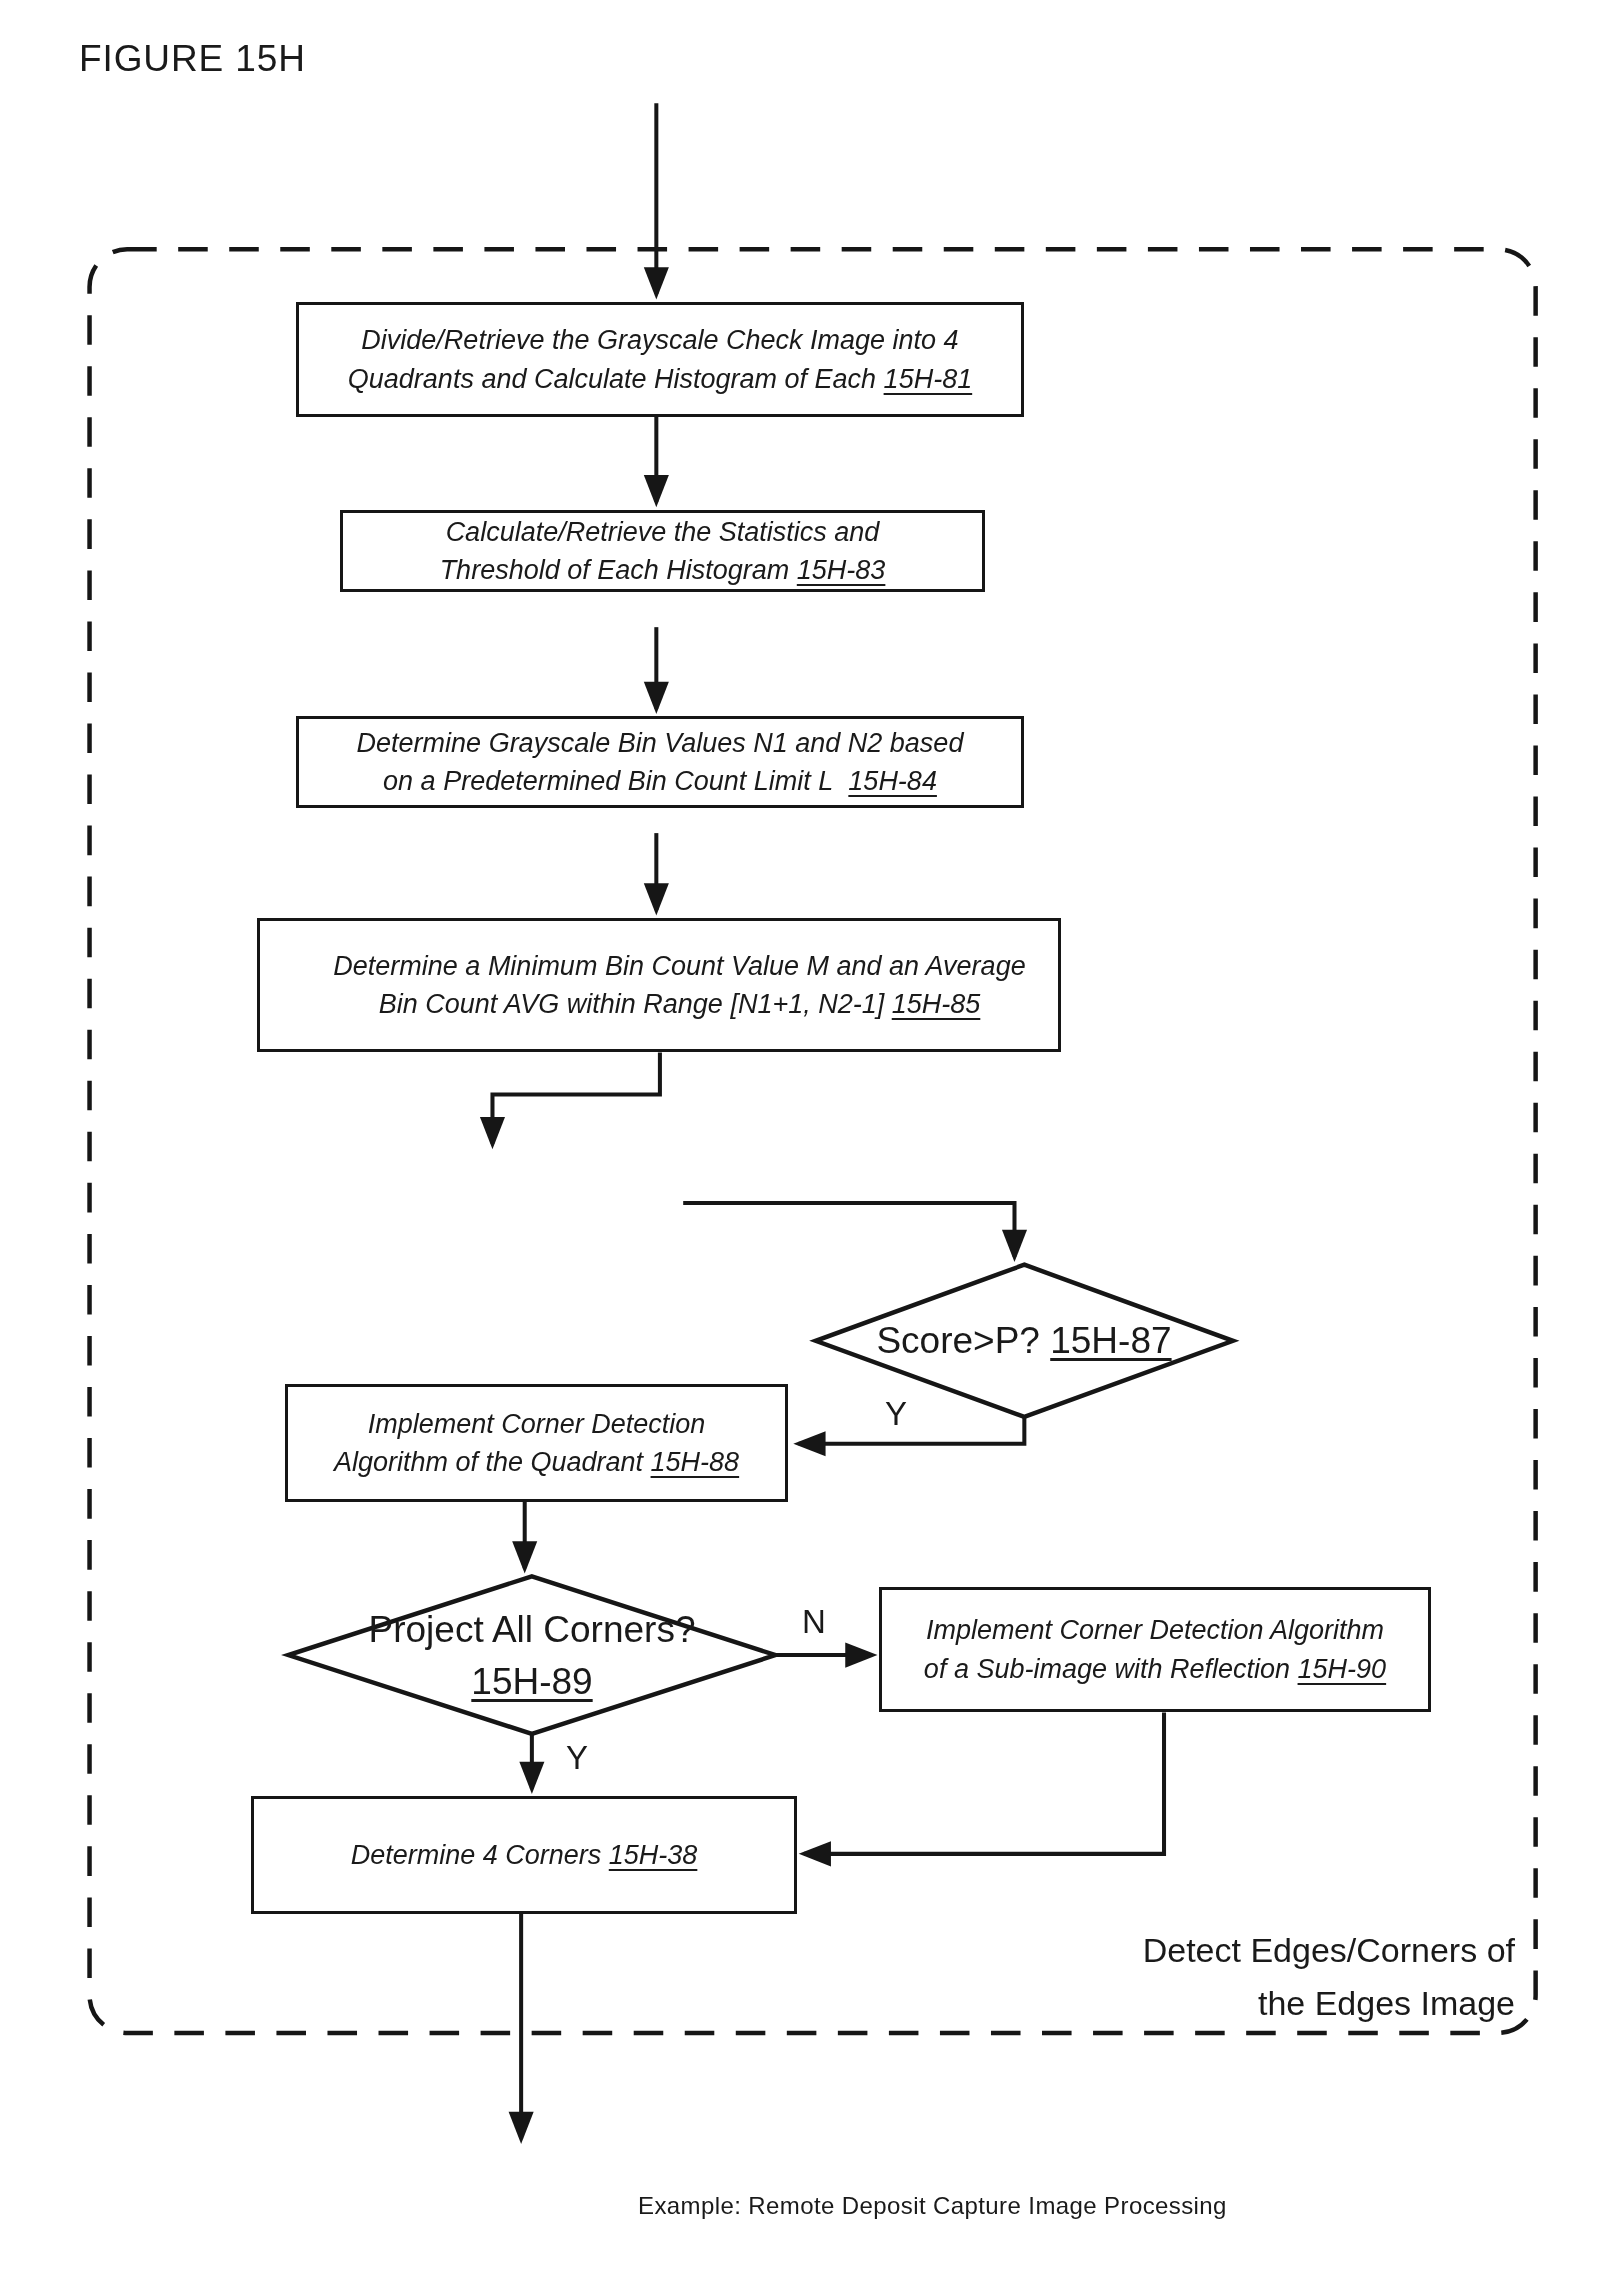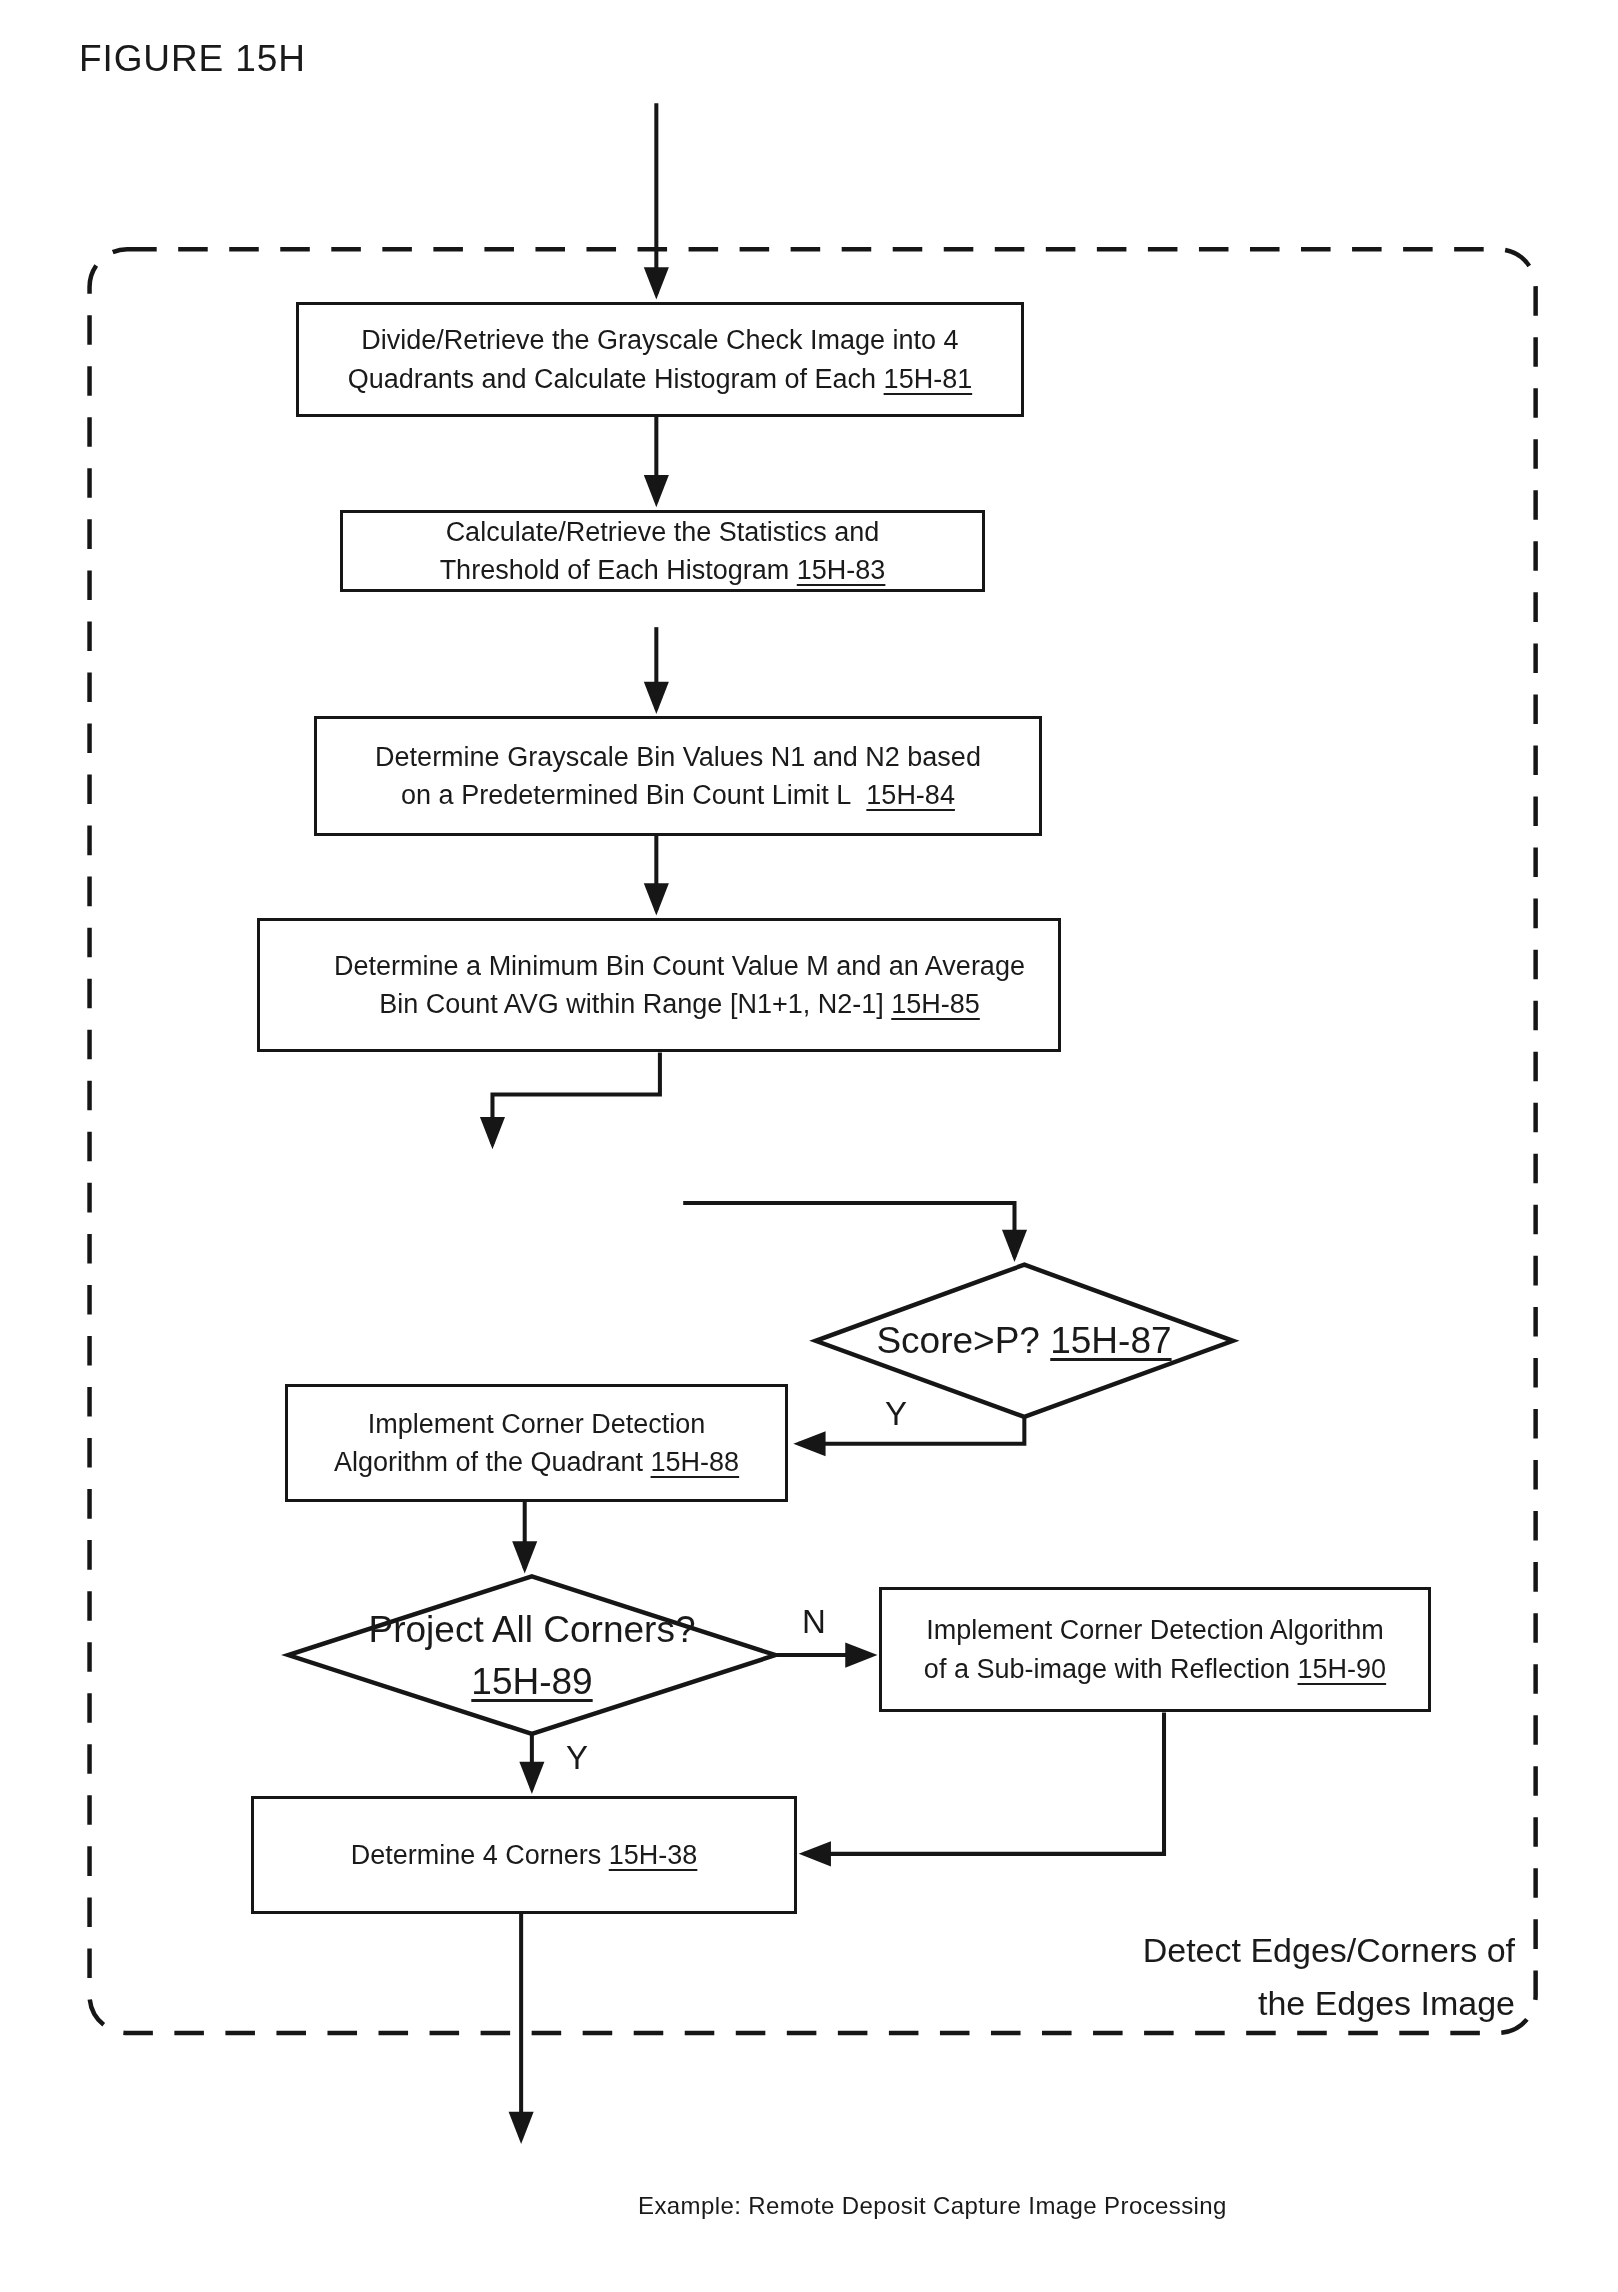--- a/index.html
+++ b/index.html
@@ -13,21 +13,21 @@
   }
   svg.layer{position:absolute;left:0;top:0;width:1618px;height:2293px;}
   .title{
     position:absolute;left:79px;top:38px;
     font-size:37px;letter-spacing:0.9px;color:#1a1a1a;
   }
   .node{
     position:absolute;box-sizing:border-box;
     border:3.6px solid #161616;background:#ffffff;
     display:flex;align-items:center;justify-content:center;
-    text-align:center;font-size:27px;line-height:1.42;color:#1a1a1a;
+    text-align:center;font-size:27px;line-height:1.42;color:#1a1a1a;font-style:italic;
   }
   .dtext{
     position:absolute;display:flex;align-items:center;justify-content:center;
     text-align:center;font-size:37px;line-height:1.4;color:#1a1a1a;
   }
   .ref{text-decoration:underline;text-underline-offset:4.5px;}
   .edge-label{
     position:absolute;font-size:33px;color:#1a1a1a;
   }
   .region-label{
@@ -92,21 +92,21 @@
   </div>
 
   <div class="node" style="left:340px;top:510px;width:645px;height:82px;">
     <div>
       <span>Calculate/Retrieve the Statistics and</span><br>
       <span>Threshold of Each Histogram</span>
       <span class="ref">15H-83</span>
     </div>
   </div>
 
-  <div class="node" style="left:296px;top:716px;width:728px;height:120px;margin-left:18px;">
+  <div class="node" style="left:296px;top:716px;width:728px;height:92px;">
     <div>
       <span>Determine Grayscale Bin Values N1 and N2 based</span><br>
       <span>on a Predetermined Bin Count Limit L</span>&nbsp;
       <span class="ref">15H-84</span>
     </div>
   </div>
 
   <div class="node" style="left:257px;top:918px;width:804px;height:134px;padding-left:41px;">
     <div>
       <span>Determine a Minimum Bin Count Value M and an Average</span><br>

